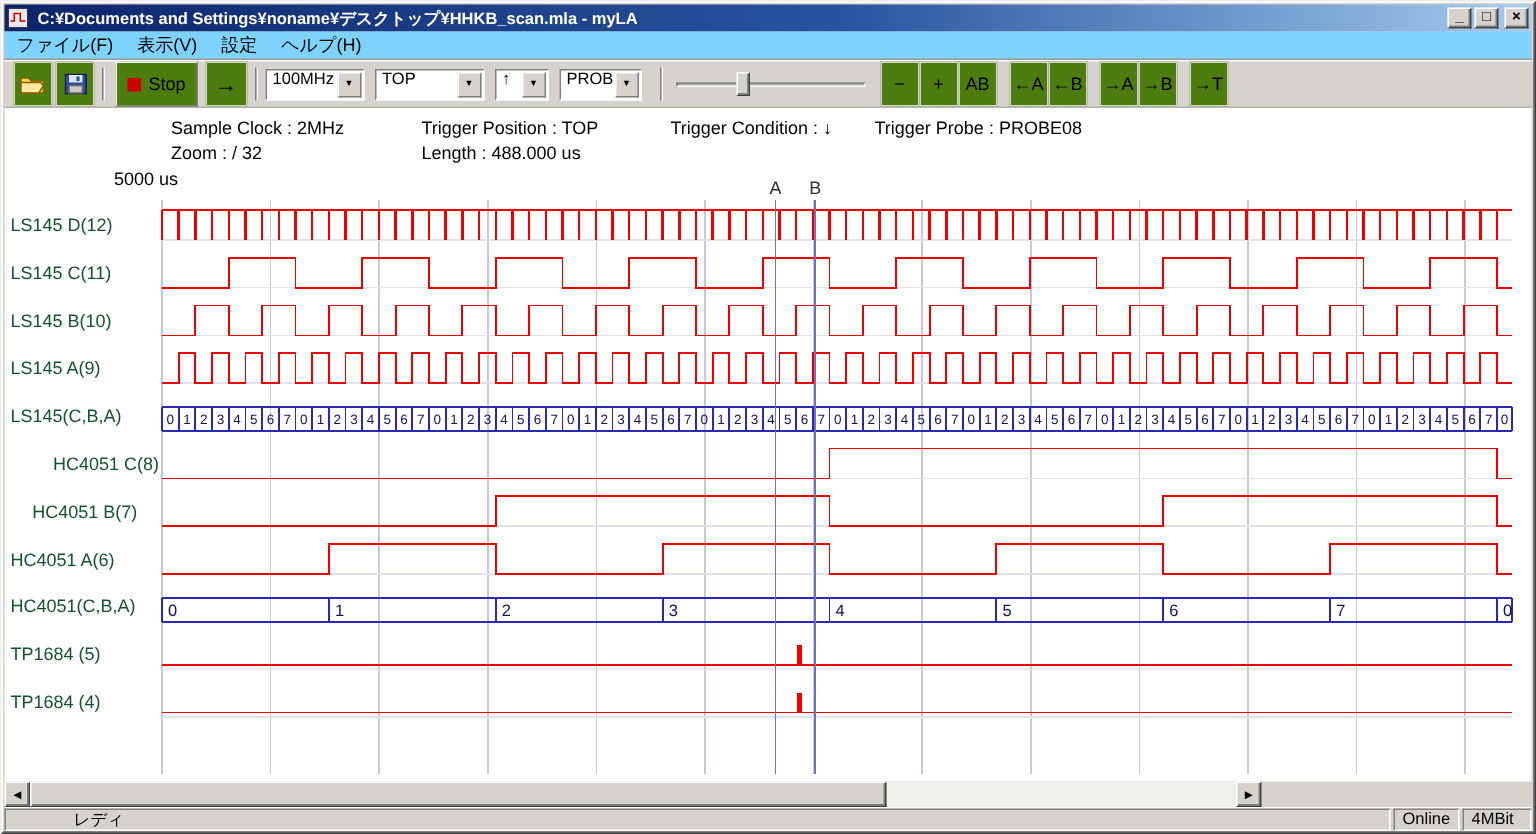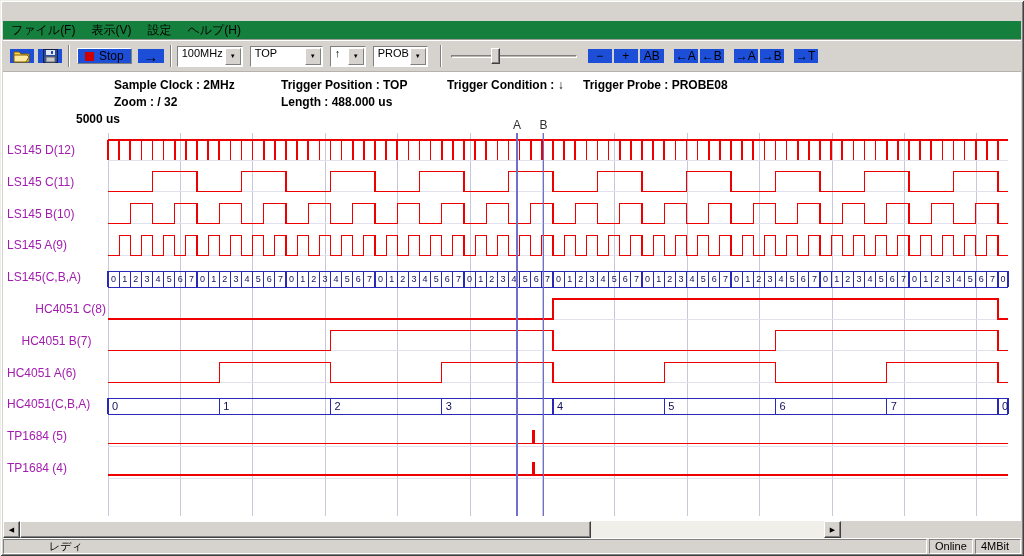--- a/index.html
+++ b/index.html
@@ -13,28 +13,28 @@
     background:linear-gradient(90deg,#0b246a 0%,#29549e 55%,#a5cbee 100%);
     display:flex; align-items:center; padding:0 2px; color:#fff; }
   .app-icon { width:16px; height:14px; display:flex; align-items:center; }
   .title-text { flex:1; font-size:11px; font-weight:bold; margin-left:4px; white-space:nowrap; overflow:hidden; }
   .win-btns { display:flex; align-items:center; }
   .winbtn { width:16px; height:14px; background:#d6d3ce; border:1px solid; border-color:#fff #404040 #404040 #fff;
     box-shadow:inset -1px -1px 0 #808080; color:#000; font-size:10px; line-height:10px;
     display:flex; align-items:center; justify-content:center; margin-left:2px; font-weight:bold; }
 
   
-  .menubar { position:absolute; left:3px; top:21px; width:1018px; height:19px; background:#15803d;
+  .menubar { position:absolute; left:3px; top:21px; width:1018px; height:19px; background:#7dd3fc;
     display:flex; align-items:center; font-size:12px; border-bottom:1px solid #9c9a94; }
   .menu-item { padding:2px 8px; white-space:nowrap; }
 
   
   .toolbar { position:absolute; left:3px; top:40px; width:1018px; height:32px; background:#d6d3ce;
     display:flex; align-items:center; padding:0 4px; border-top:1px solid #fff; border-bottom:1px solid #b5b2ab; }
-  .tb-btn { height:16px; min-width:22px; background:#1d4ed8; border:1px solid #d6d3ce; font-size:12px;
+  .tb-btn { height:30px; min-width:22px; background:#4d7c0f; border:1px solid #d6d3ce; font-size:12px;
     display:flex; align-items:center; justify-content:center; font-family:inherit; color:#000; }
   .icon-btn { width:26px; margin-left:2px; }
   .tb-sep { width:2px; height:22px; border-left:1px solid #808080; border-right:1px solid #fff; margin:0 5px; }
   .stop-btn { border-color:#fff #808080 #808080 #fff; padding:0 7px; margin-left:2px; }
   .stop-square { display:inline-block; width:9px; height:9px; background:#cc0000; margin-right:5px; }
   .run-btn { width:28px; font-size:15px; font-weight:bold; margin-left:5px; }
   .combo { height:21px; background:#fff; border:1px solid; border-color:#808080 #fff #fff #808080;
     display:flex; align-items:flex-start; margin-right:7px; font-size:11px; }
   .combo-value { flex:1; padding-left:4px; white-space:nowrap; overflow:hidden; }
   .combo-arrow { width:16px; height:17px; background:#d6d3ce; border:1px solid; border-color:#fff #808080 #808080 #fff;
@@ -44,22 +44,22 @@
     border:1px solid; border-color:#808080 #fff #fff #808080; }
   .slider-thumb { position:absolute; left:42px; top:4px; width:9px; height:16px; background:#d6d3ce;
     border:1px solid; border-color:#fff #404040 #404040 #fff; box-shadow:inset -1px -1px 0 #808080; }
   .flat { width:26px; }
   .gap8 { margin-left:8px; }
 
   
   .client-bg { position:absolute; left:3px; top:72px; width:1018px; height:449px; background:#fff; }
   #wave-svg { position:absolute; left:0; top:0; width:1024px; height:556px; pointer-events:none;
     shape-rendering:crispEdges; font-family:"Liberation Sans",sans-serif; }
-  .info { position:absolute; font-size:12px; color:#000; white-space:nowrap;font-weight:bold; }
-  .ch-label { position:absolute; left:7px; width:99px; height:16px; font-size:12px; color:#a21caf; white-space:nowrap; }
+  .info { position:absolute; font-size:12px; color:#000; white-space:nowrap; }
+  .ch-label { position:absolute; left:7px; width:99px; height:16px; font-size:12px; color:#14532d; white-space:nowrap; }
 
   
   .hscroll { position:absolute; left:3px; top:521px; width:838px; height:17px; background:#f1efe9; display:flex; }
   .scroll-btn { width:17px; height:17px; background:#d6d3ce; border:1px solid; border-color:#fff #404040 #404040 #fff;
     box-shadow:inset -1px -1px 0 #808080; font-size:7px; color:#000; display:flex; align-items:center; justify-content:center; }
   .scroll-thumb { width:571px; height:17px; background:#d6d3ce; border:1px solid; border-color:#fff #404040 #404040 #fff;
     box-shadow:inset -1px -1px 0 #808080; }
   .scroll-rest { flex:1; }
 
   
@@ -206,20 +206,40 @@
       <line x1="533" y1="430.2" x2="533" y2="443.2" stroke="#ee0000" stroke-width="3"></line>
       <line x1="108" y1="478" x2="1008" y2="478" stroke="#e2e2ee" stroke-width="1"></line>
       <line x1="108" y1="475" x2="1008" y2="475" stroke="#ee0000" stroke-width="1.2"></line>
       <line x1="533" y1="462" x2="533" y2="475" stroke="#ee0000" stroke-width="3"></line>
       <line x1="517" y1="133" x2="517" y2="516" stroke="#7070cc" stroke-width="1.2"></line>
       <text x="517" y="129" font-size="12" fill="#303030" text-anchor="middle">A</text>
       <line x1="543.5" y1="133" x2="543.5" y2="516" stroke="#7070cc" stroke-width="1.2"></line>
       <text x="543.5" y="129" font-size="12" fill="#303030" text-anchor="middle">B</text>
     </svg>
 
+  <div class="titlebar">
+    <div class="app-icon">
+      <svg width="14" height="14">
+          <rect x="0.5" y="0.5" width="13" height="13" fill="#e8e8e8" stroke="#333366"></rect>
+          <polyline points="2,9 4.5,9 4.5,4 8.5,4 8.5,9 12,9" stroke="#d00000" fill="none"></polyline>
+        </svg>
+    </div>
+    <div class="title-text">C:¥Documents and Settings¥noname¥デスクトップ¥HHKB_scan.mla - myLA</div>
+    <div class="win-btns">
+      <div class="winbtn">
+          <span>_</span>
+        </div>
+      <div class="winbtn">
+          <span>□</span>
+        </div>
+      <div class="winbtn" style="margin-left:4px">
+          <span>×</span>
+        </div>
+    </div>
+  </div>
 
   <div class="menubar">
     <div class="menu-item">ファイル(F)</div>
     <div class="menu-item">表示(V)</div>
     <div class="menu-item">設定</div>
     <div class="menu-item">ヘルプ(H)</div>
   </div>
 
   <div class="toolbar">
     <button class="tb-btn icon-btn">

